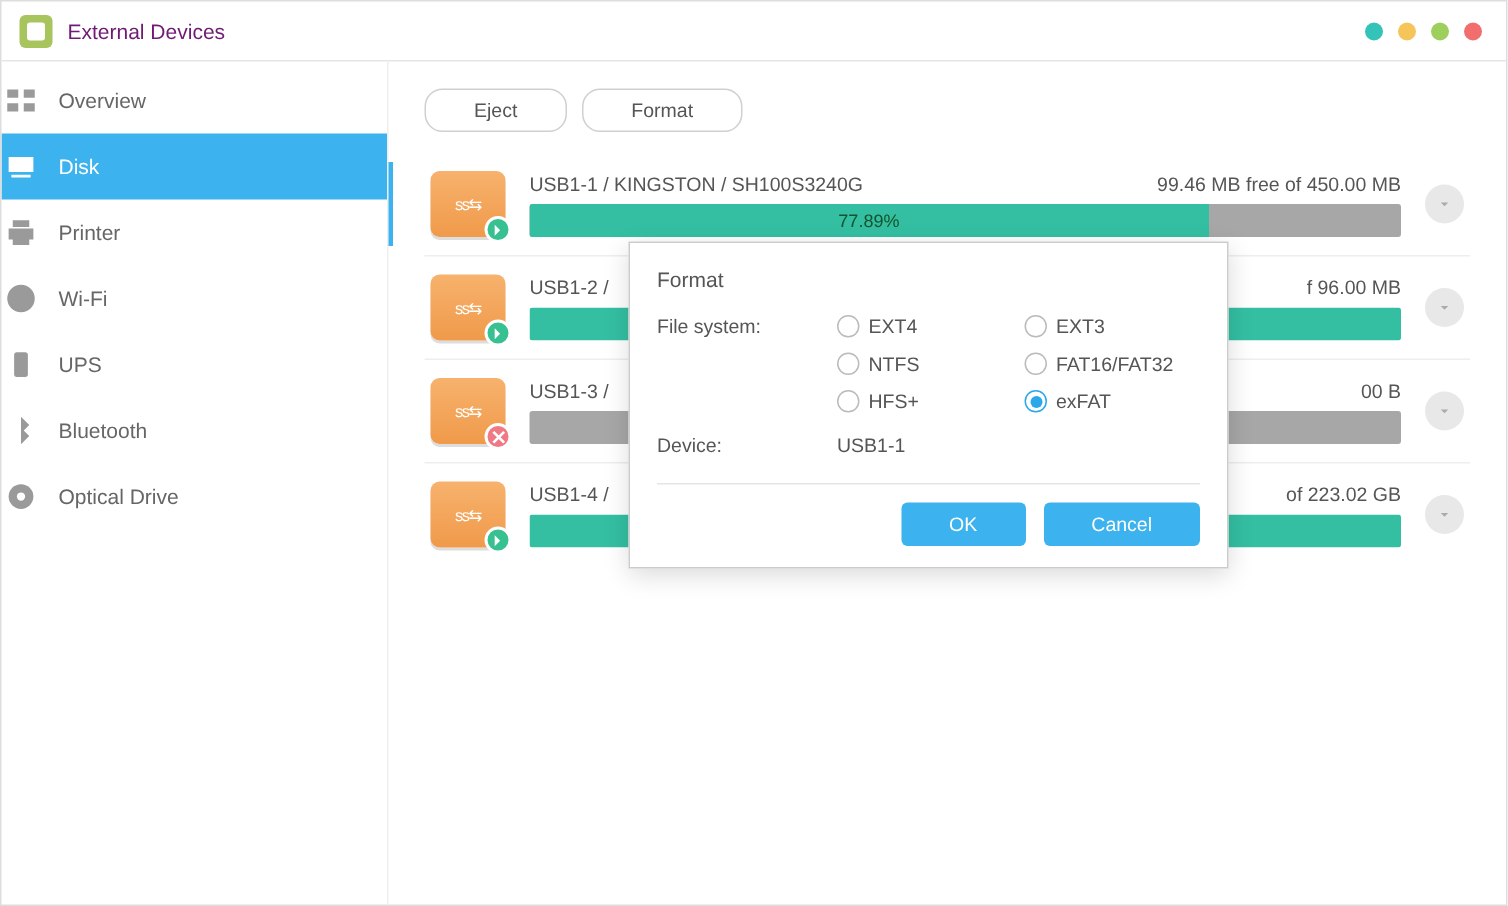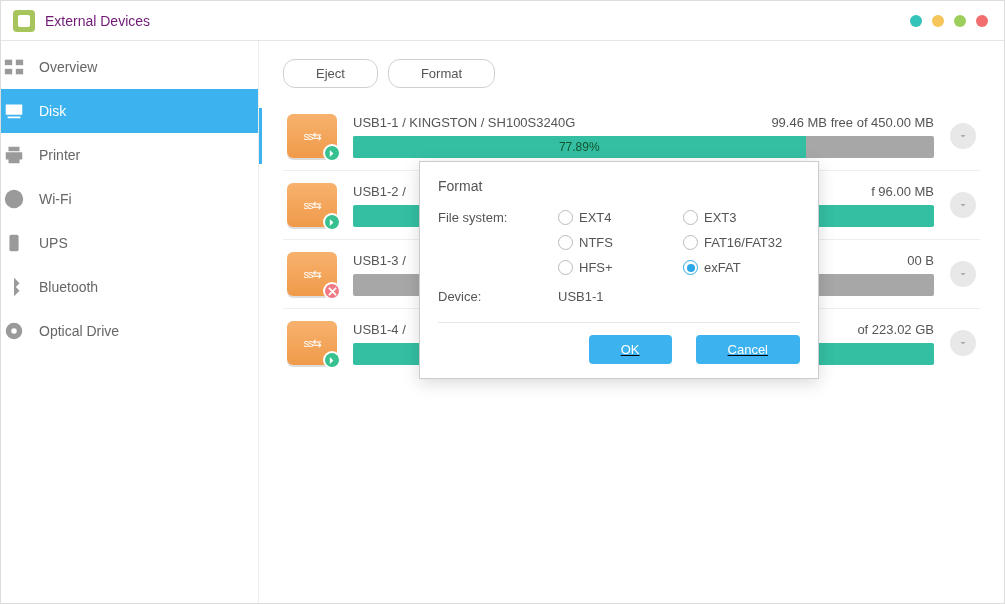--- a/index.html
+++ b/index.html
@@ -43,21 +43,21 @@
     .modal { position:absolute; left:418px; top:160px; width:400px; background:#fff; border:1px solid #ccc; box-shadow:0 4px 16px rgba(0,0,0,0.15); z-index:10; padding:16px 18px 14px; }
     .modal h3 { font-size:14px; font-weight:normal; color:#555; margin-bottom:16px; }
     .modal-row { display:flex; font-size:13px; color:#555; margin-bottom:4px; }
     .modal-label { width:120px; }
     .fs-grid { flex:1; display:grid; grid-template-columns: repeat(2, 1fr); gap:10px 8px; }
     .radio { display:flex; align-items:flex-end; gap:6px; cursor:pointer; }
     .radio-circle { width:15px; height:15px; border-radius:50%; border:1.5px solid #bbb; display:flex; align-items:center; justify-content:center; }
     .radio.selected .radio-circle { border-color:#2ca8e8; }
     .radio.selected .radio-circle::after { content:''; width:8px; height:8px; border-radius:50%; background:#2ca8e8; }
     .modal hr { margin:18px 0 12px; border:none; border-top:1px solid #e5e5e5; }
-    .modal-actions { display:flex; justify-content:flex-end; gap:24px;text-decoration:underline; }
+    .modal-actions { display:flex; justify-content:flex-end; gap:12px; }
     .pbtn { border:none; background:#3cb2ee; color:#fff; border-radius:4px; padding:7px 32px; font-size:13px; cursor:pointer; }
   </style>
 </head>
 <body>
 
 <div class="titlebar">
   <div class="titlebar-left">
     <div class="app-icon">
         <div class="app-icon-inner"></div>
       </div>

